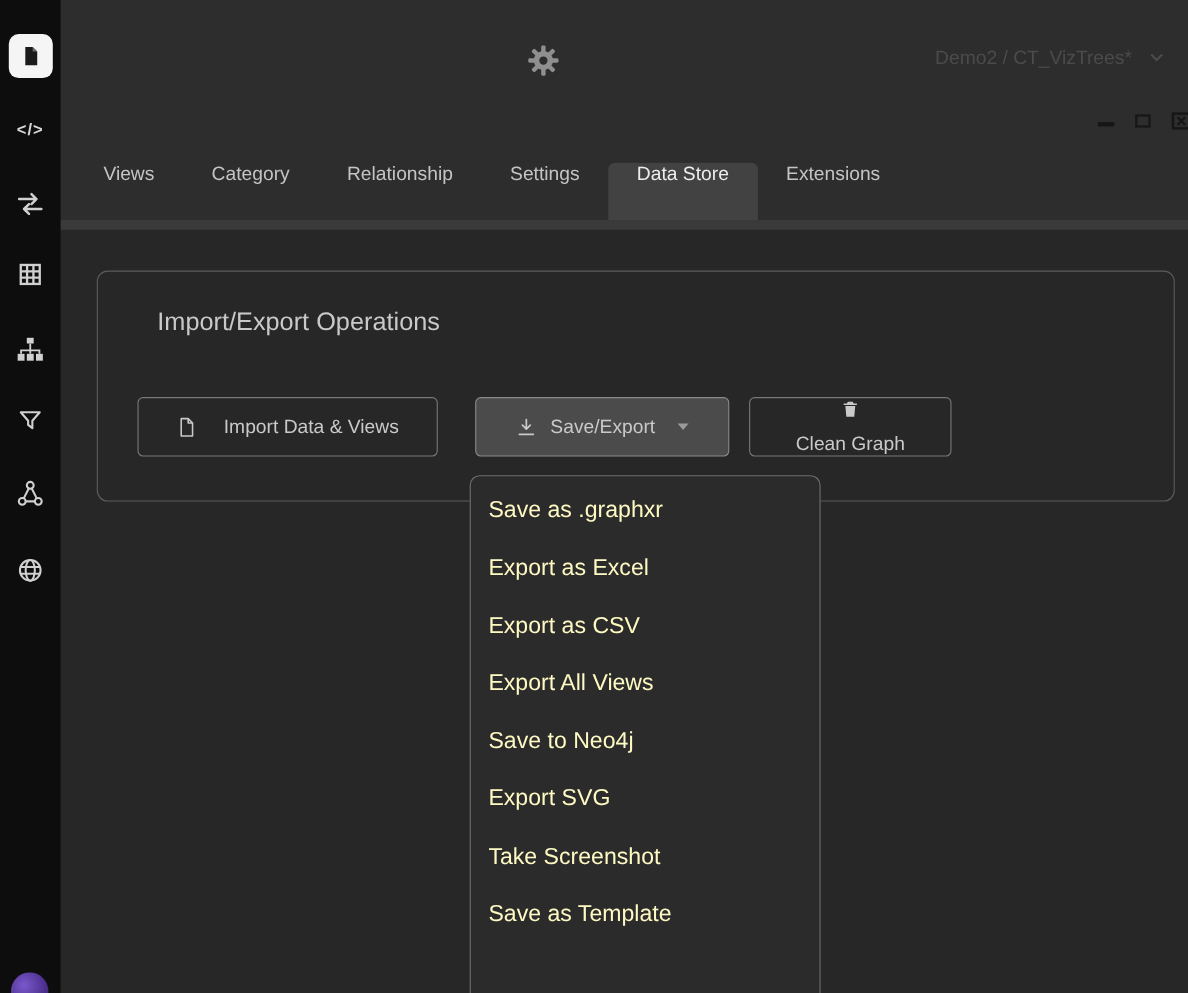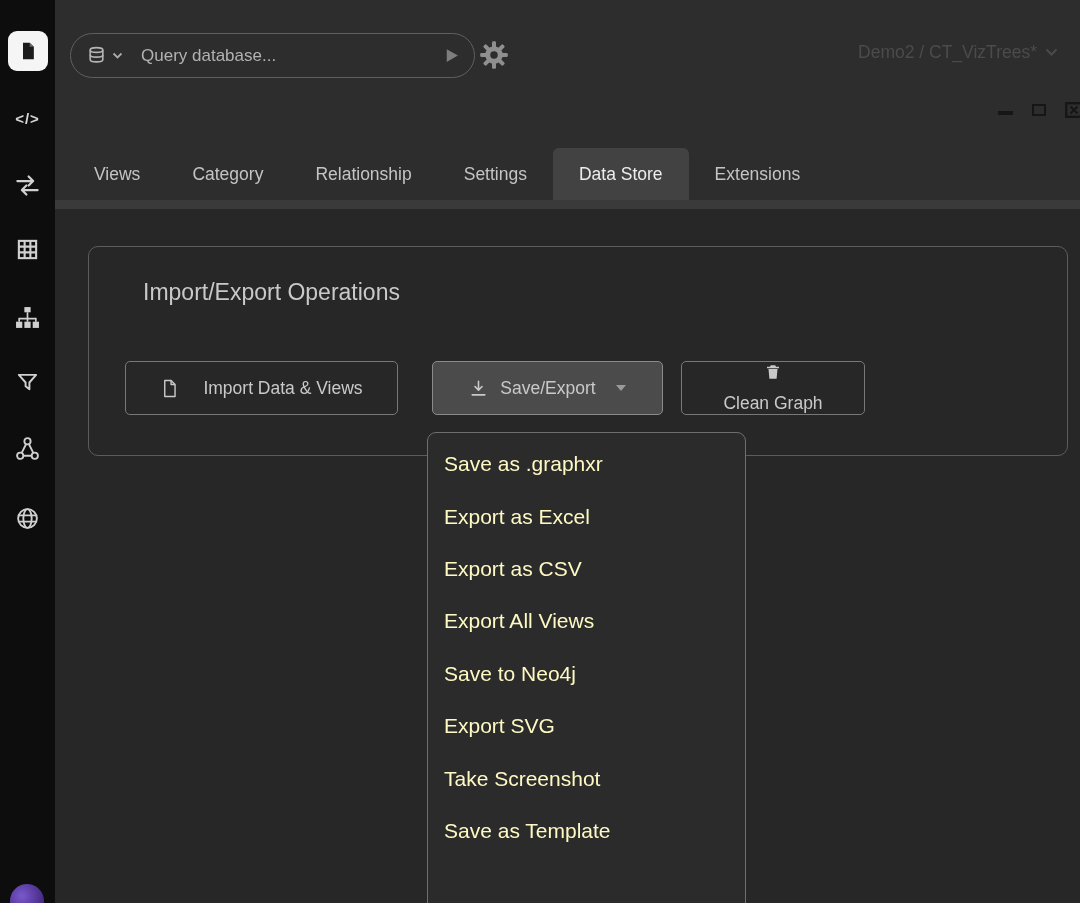--- a/index.html
+++ b/index.html
@@ -45,38 +45,38 @@
   .query-pill .db-wrap { display: flex; align-items: center; gap: 6px; margin-right: 18px; cursor: pointer; }
   .query-input {
     flex: 1; background: transparent; border: none; outline: none;
     color: #e0e0e0; font-size: 17px; font-family: "Liberation Sans", sans-serif;
   }
   .query-input::placeholder { color: #b2b2b2; opacity: 1; }
   .run-btn { cursor: pointer; display: flex; align-items: center; }
   .gear-btn { position: absolute; left: 424px; top: 40px; width: 32px; height: 32px; cursor: pointer; }
   .project-label {
     position: absolute; right: 22px; top: 42px;
-    display: flex; align-items: center; gap: 8px;
+    display: flex; align-items: center; gap: 16px;
     color: #4b4b4b; font-size: 17.5px; cursor: pointer;
   }
   .win-controls {
     position: absolute; right: -3px; top: 102px;
     display: flex; align-items: center; gap: 19px;
   }
   .win-controls > div { cursor: pointer; display: flex; align-items: center; justify-content: center; width: 18px; height: 16px; }
   .wc-min  { border-bottom: 4px solid #161616; width: 15px !important; height: 10px !important; }
   .wc-max  { width: 14px !important; height: 12px !important; border: 2.5px solid #161616; }
   
   .tabbar {
     position: absolute; left: 55px; right: 0; top: 148px; height: 52px;
     background: #2d2d2d;
     display: flex; align-items: stretch; padding-left: 13px;
   }
   .tab {
-    display: flex; align-items: center; padding: 0 26px;
+    display: flex; align-items: flex-start; padding: 0 26px;
     color: #c4c4c4; font-size: 17.5px; cursor: pointer; white-space: nowrap;
   }
   .tab.active {
     background: #424242; color: #ededed; border-radius: 6px 6px 0 0;
   }
   .tab-strip {
     position: absolute; left: 55px; right: 0; top: 200px; height: 9px;
     background: #3a3a3a;
   }
   
@@ -195,44 +195,20 @@
           <path d="M3.6 9h16.8M3.6 15h16.8"></path>
         </svg>
       </span>
     </div>
 
     <div class="logo-circle"></div>
   </div>
 
   <div class="topbar">
 
-    <div class="query-pill">
-      <span class="db-wrap">
-        <span>
-          <svg viewBox="0 0 24 24" width="19" height="19" fill="none" stroke="#b5b5b5" stroke-width="2">
-            <ellipse cx="12" cy="5" rx="8" ry="3"></ellipse>
-            <path d="M4 5v6c0 1.7 3.6 3 8 3s8-1.3 8-3V5"></path>
-            <path d="M4 11v6c0 1.7 3.6 3 8 3s8-1.3 8-3v-6"></path>
-          </svg>
-        </span>
-        <span>
-          <svg width="11" height="8" viewBox="0 0 11 8">
-              <path d="M1.5 1.5l4 4 4-4" stroke="#aaa" stroke-width="1.8" fill="none"></path>
-            </svg>
-        </span>
-      </span>
-      <input class="query-input" type="text" placeholder="Query database..." style="">
-      <span class="run-btn">
-        <span>
-          <svg width="17" height="17" viewBox="0 0 16 16">
-              <path d="M3.5 2l10.5 6-10.5 6z" fill="#7e7e7e"></path>
-            </svg>
-        </span>
-      </span>
-    </div>
 
     <div class="gear-btn">
       <span>
         <svg viewBox="0 0 24 24" width="30" height="30">
           <g fill="#8f8f8f">
             <rect x="10.4" y="1" width="3.2" height="22" rx="1"></rect>
             <rect x="10.4" y="1" width="3.2" height="22" rx="1" transform="rotate(45 12 12)"></rect>
             <rect x="10.4" y="1" width="3.2" height="22" rx="1" transform="rotate(90 12 12)"></rect>
             <rect x="10.4" y="1" width="3.2" height="22" rx="1" transform="rotate(135 12 12)"></rect>
             <circle cx="12" cy="12" r="7"></circle>

